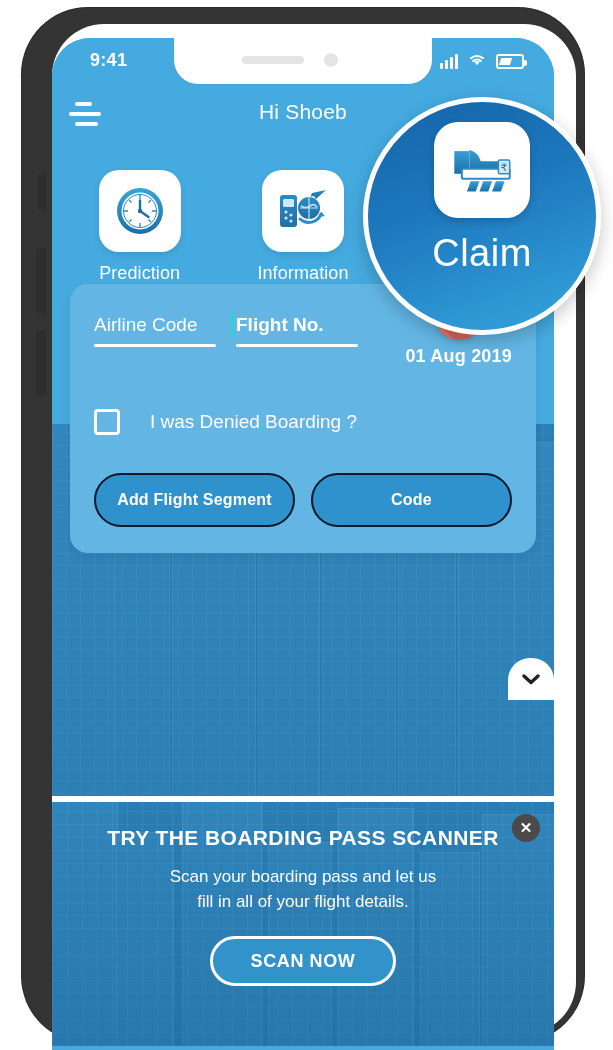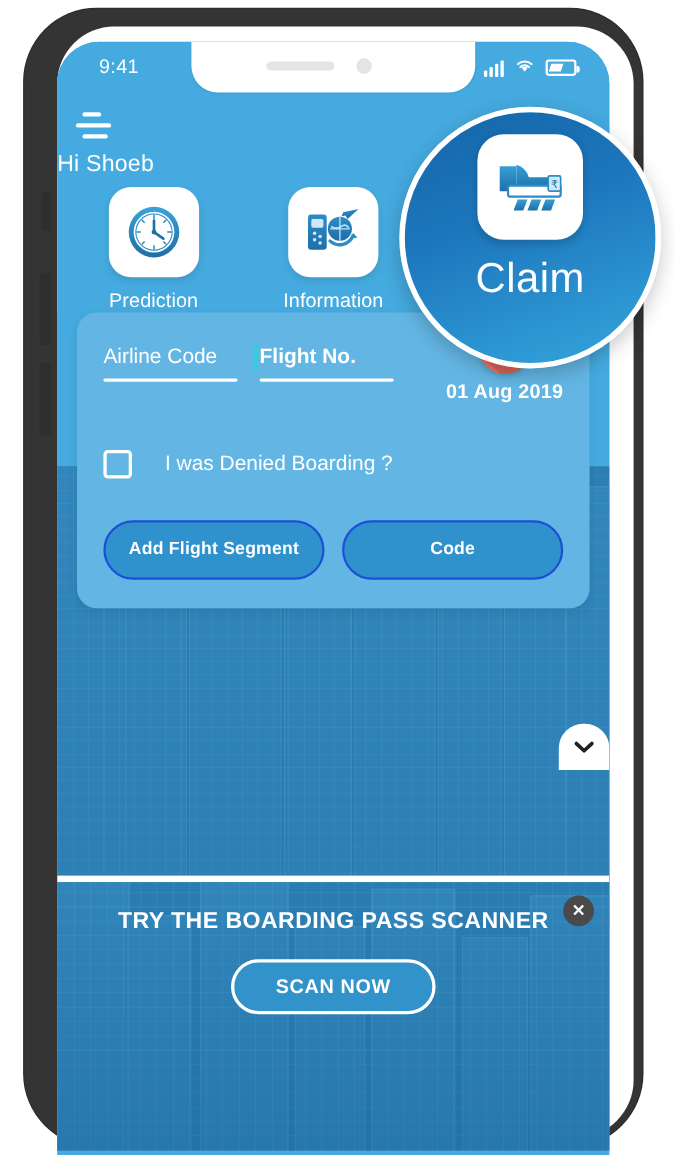--- a/index.html
+++ b/index.html
@@ -95,21 +95,21 @@
     height: 48px;
     background: #45aadf;
     z-index: 3;
   }
   .clock {
     position: absolute;
     left: 38px;
     top: 12px;
     color: #ffffff;
     font-size: 18px;
-    font-weight: normal;
+    font-weight: bold;
     letter-spacing: 0.3px;
   }
   .status-icons {
     position: absolute;
     right: 30px;
     top: 13px;
     display: flex;
     align-items: center;
     gap: 9px;
   }
@@ -165,21 +165,21 @@
   .hamburger {
     position: absolute; left: 17px; top: 16px; width: 34px; height: 26px;
     cursor: pointer;
   }
   .hamburger i { position:absolute; display:block; height:4px; background:#fff; border-radius:2px; }
   .hamburger i:nth-child(1){ top:0;  left:6px;  width:17px; }
   .hamburger i:nth-child(2){ top:10px; left:0;  width:32px; }
   .hamburger i:nth-child(3){ top:20px; left:6px; width:23px; }
   .greeting {
     position: absolute; left: 0; right: 0; top: 14px;
-    text-align: left; color: #ffffff; font-size: 21px; letter-spacing: .2px; margin-top: 37px;
+    text-align: center; color: #ffffff; font-size: 21px; letter-spacing: .2px;
   }
 
   
   .quick-row {
     position: relative;
     display: flex;
     padding: 22px 6px 0 6px;
     z-index: 1;
   }
   .quick-item {
@@ -281,21 +281,21 @@
     display:flex; align-items:center; gap: 14px; margin-top: 42px; cursor: pointer;
   }
   .checkbox {
     width: 26px; height: 26px; border: 3px solid #ffffff; border-radius: 4px;
   }
   .checklabel { color:#ffffff; font-size: 19px; margin-left: 16px; }
 
   .btn-row { display:flex; gap: 16px; margin-top: 38px; }
   .pill-btn {
     flex: 1 1 0; height: 54px; border-radius: 28px;
-    border: 2px solid #1d4ed8; background: #2f92cc;
+    border: 2px solid #0f172a; background: #2f92cc;
     color: #ffffff; font-size: 16px; font-weight: bold;
     display:flex; align-items:center; justify-content:center;
     cursor: pointer; letter-spacing: .2px;
   }
 
   .chevron-btn {
     position: absolute; right: 0; bottom: 0;
     width: 46px; height: 42px; background: #ffffff;
     border-radius: 22px 22px 0 0;
     display:flex; align-items:center; justify-content:center;
@@ -585,20 +585,24 @@
           <div class="tower" style="position:absolute;left:216px;top:40px;width:64px;height:230px;background:#3a90c4;border:1px solid #5aa9d6;"></div>
           <div class="tower" style="position:absolute;left:286px;top:6px;width:76px;height:258px;background:#3a90c4;border:1px solid #5aa9d6;"></div>
           <div class="tower" style="position:absolute;left:368px;top:50px;width:60px;height:222px;background:#3a90c4;border:1px solid #5aa9d6;"></div>
           <div class="tower" style="position:absolute;left:430px;top:12px;width:82px;height:254px;background:#3a90c4;border:1px solid #5aa9d6;"></div>
           <div class="grid"></div>
           <div class="wash"></div>
         </div>
         <div class="promo-close">✕</div>
         <div class="promo-content">
           <div class="promo-title">TRY THE BOARDING PASS SCANNER</div>
+          <div class="promo-sub">
+            <span>Scan your boarding pass and let us</span><br>
+            <span>fill in all of your flight details.</span>
+          </div>
           <div class="scan-btn">SCAN NOW</div>
         </div>
       </div>
 
     </div>
   </div>
 
   <div class="magnifier">
     <div class="mag-tile">
       <svg width="68" height="58" viewBox="0 0 54 46">

